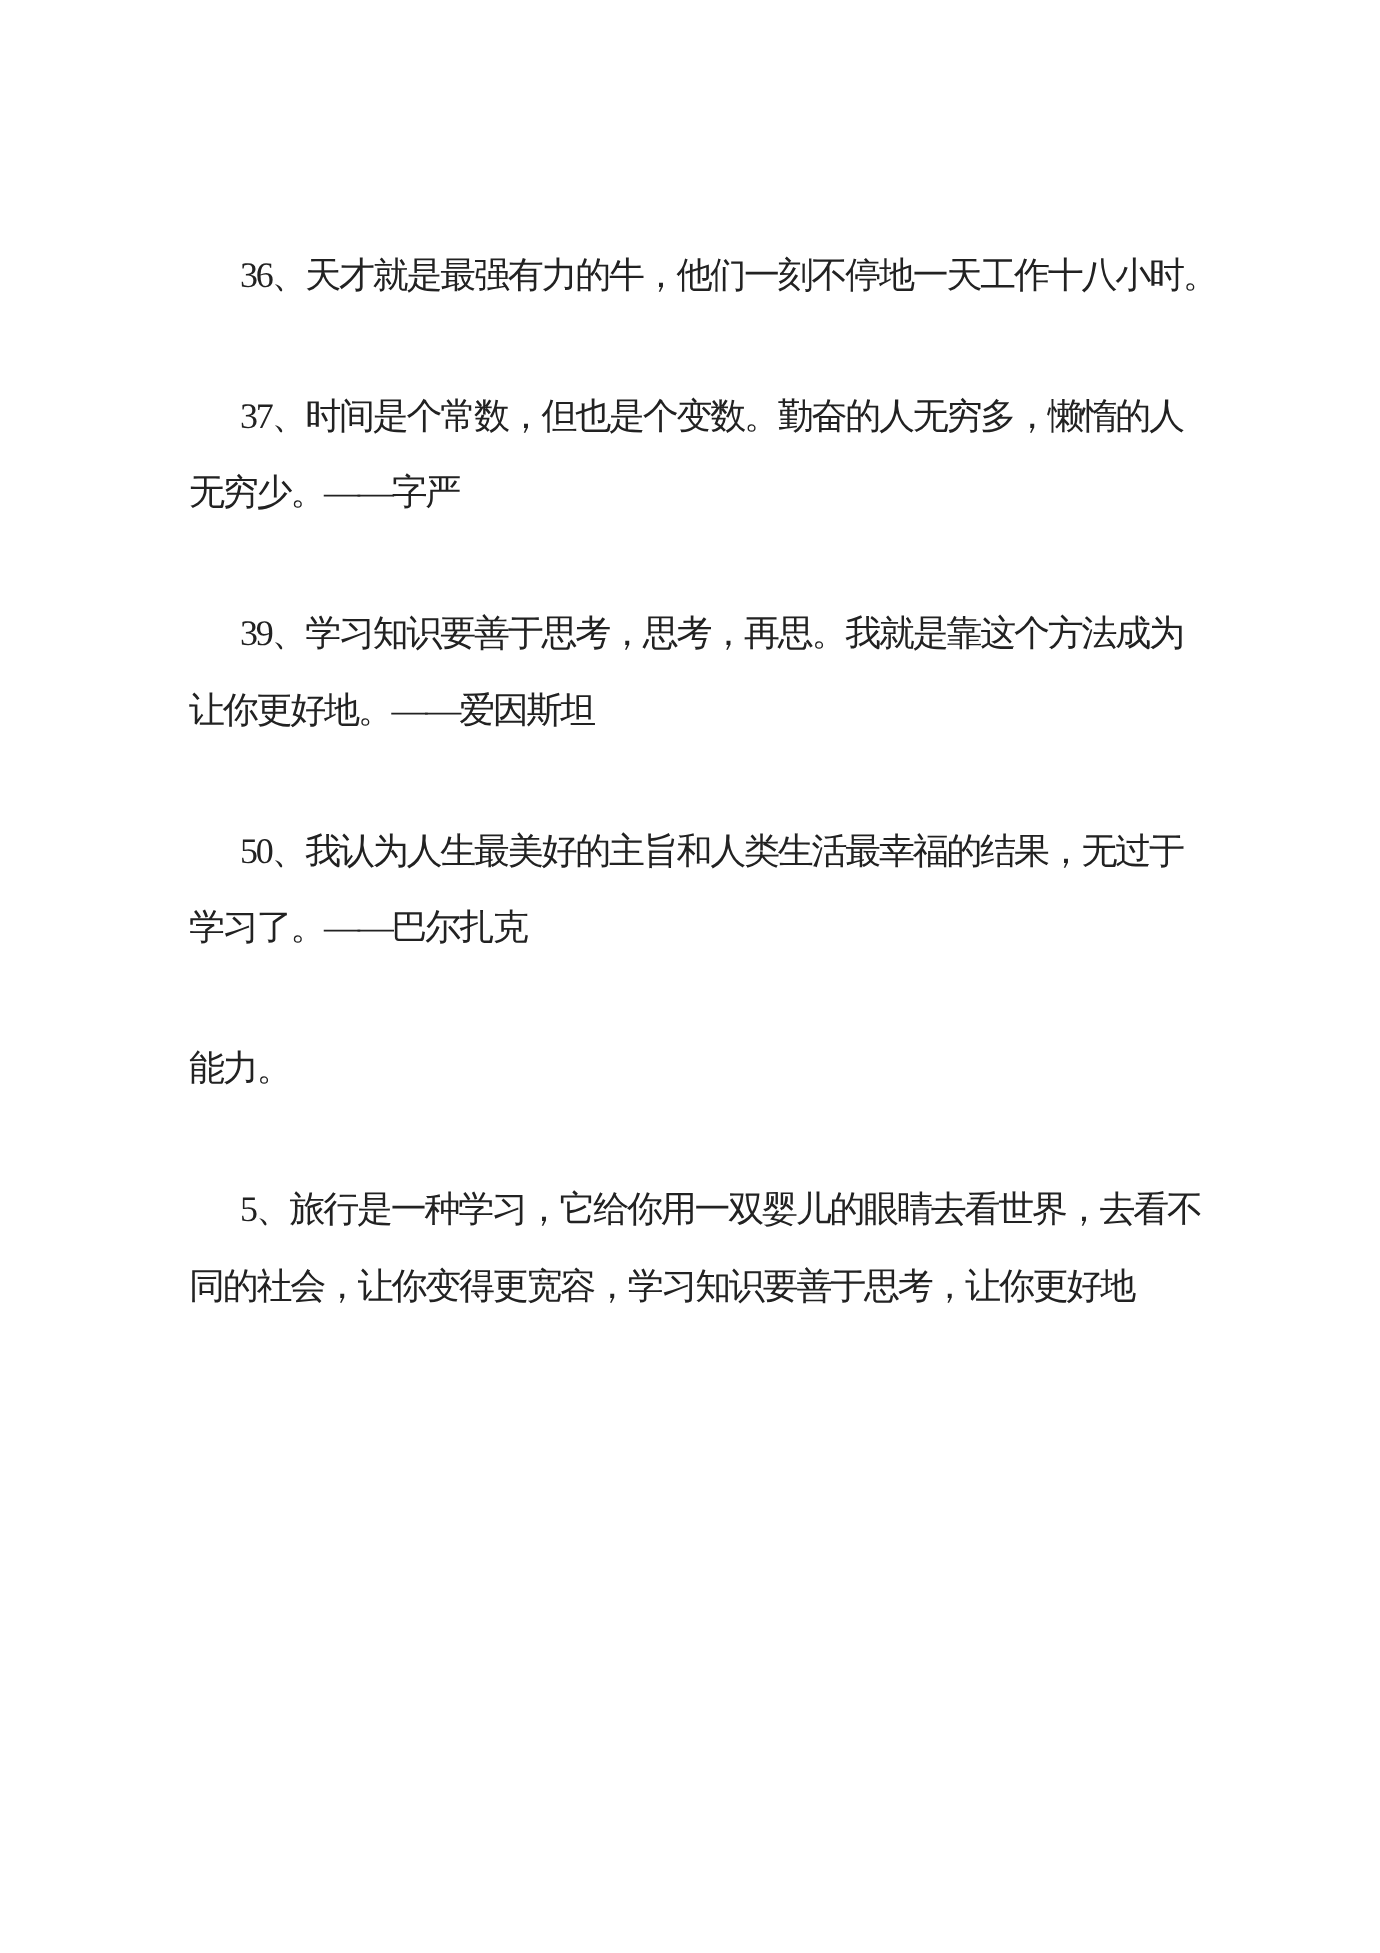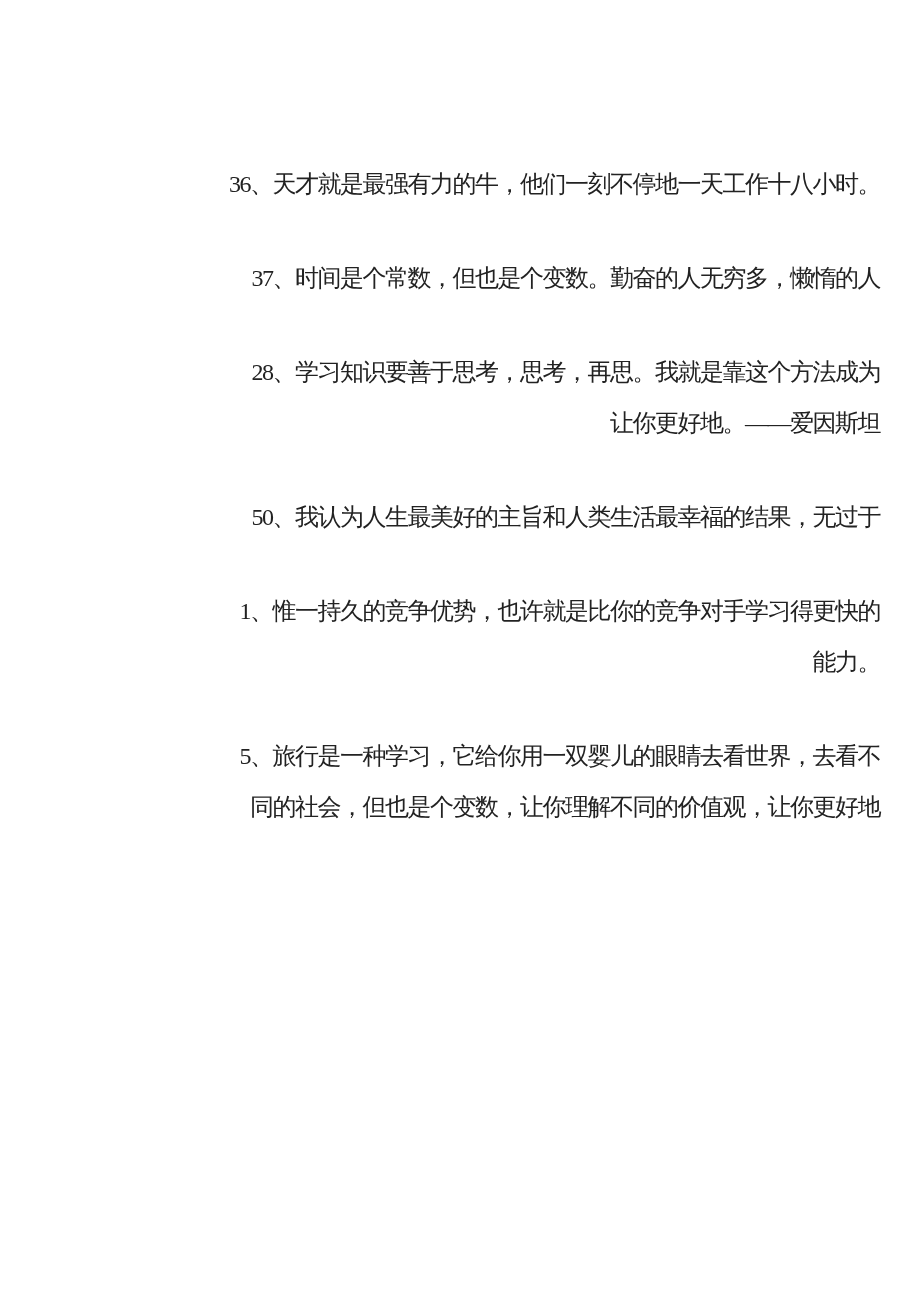--- a/index.html
+++ b/index.html
@@ -25,45 +25,45 @@
     padding: 0;
   }
   .quote-line {
     display: block;
     white-space: nowrap;
     height: 51px;
     line-height: 51px;
     font-size: 24px;
     letter-spacing: -1.5px;
     color: #222222;
-    text-align: right;
     -webkit-font-smoothing: antialiased;
   }
   .quote-line.first-line {
     padding-left: 34px;
   }
 </style>
 </head>
 <body>
 
 <main class="page">
     <div class="quote-para">
       <span class="quote-line first-line">36、天才就是最强有力的牛，他们一刻不停地一天工作十八小时。</span>
     </div>
     <div class="quote-para">
       <span class="quote-line first-line">37、时间是个常数，但也是个变数。勤奋的人无穷多，懒惰的人</span>
+      <span class="quote-line">无穷少。——字严</span>
     </div>
     <div class="quote-para">
-      <span class="quote-line first-line">28、学习知识要善于思考，思考，再思。我就是靠这个方法成为</span>
+      <span class="quote-line first-line">39、学习知识要善于思考，思考，再思。我就是靠这个方法成为</span>
       <span class="quote-line">让你更好地。——爱因斯坦</span>
     </div>
     <div class="quote-para">
       <span class="quote-line first-line">50、我认为人生最美好的主旨和人类生活最幸福的结果，无过于</span>
+      <span class="quote-line">学习了。——巴尔扎克</span>
     </div>
     <div class="quote-para">
-      <span class="quote-line first-line">1、惟一持久的竞争优势，也许就是比你的竞争对手学习得更快的</span>
       <span class="quote-line">能力。</span>
     </div>
     <div class="quote-para">
       <span class="quote-line first-line">5、旅行是一种学习，它给你用一双婴儿的眼睛去看世界，去看不</span>
-      <span class="quote-line">同的社会，但也是个变数，让你理解不同的价值观，让你更好地</span>
+      <span class="quote-line">同的社会，让你变得更宽容，学习知识要善于思考，让你更好地</span>
     </div>
   </main>
 
 </body></html>

